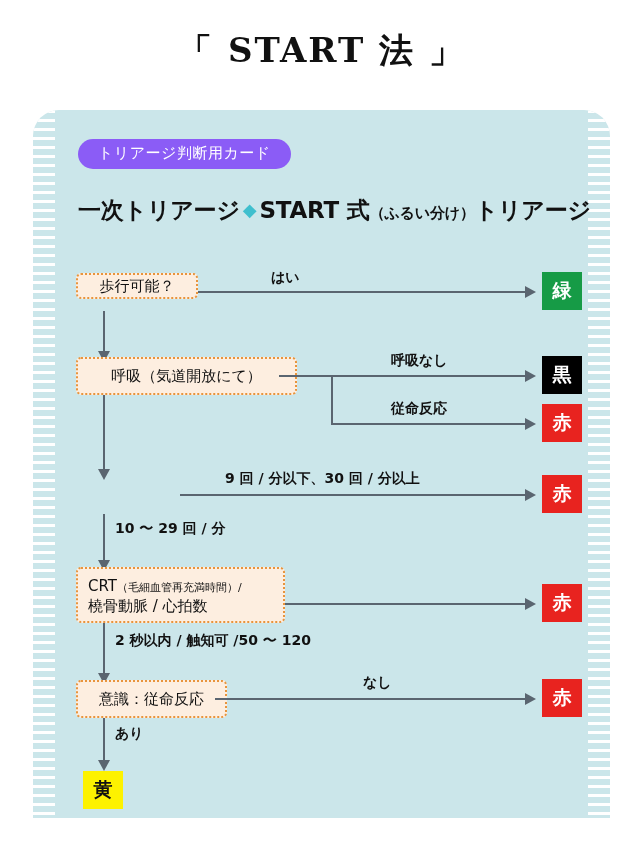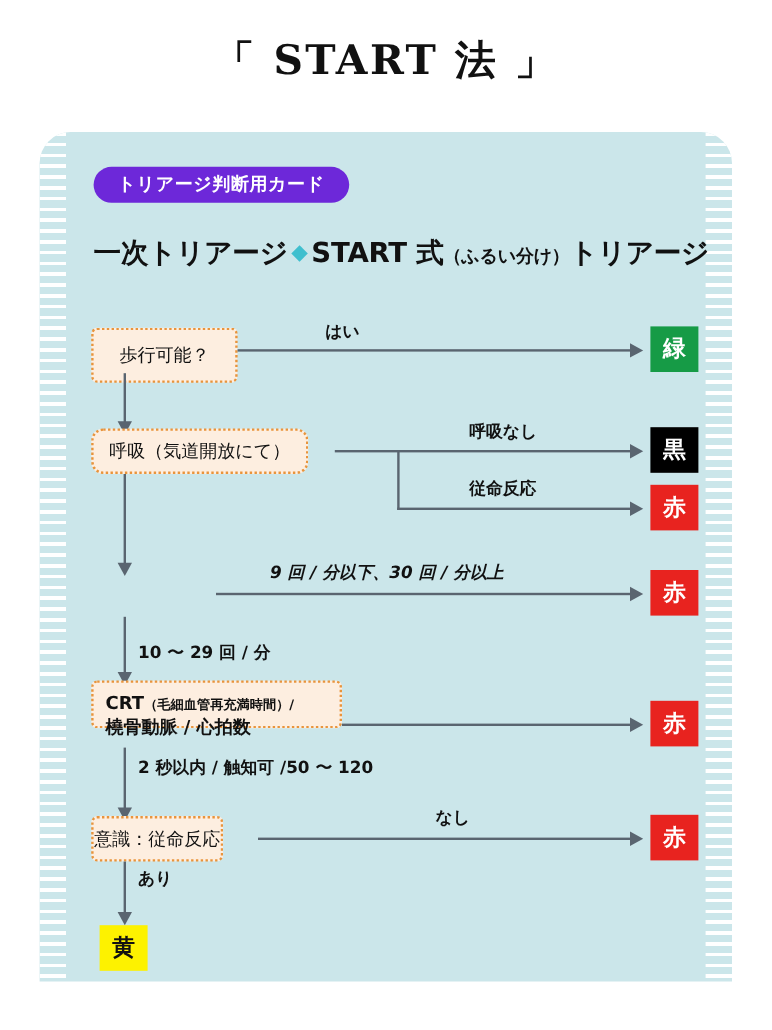--- a/index.html
+++ b/index.html
@@ -57,25 +57,25 @@
   }
   .edge-stripes.left  { left: 0; }
   .edge-stripes.right { right: 0; }
 
   
   #badge {
     position: absolute;
     left: 45px;
     top: 29px;
     padding: 5px 20px 6px 20px;
-    background: #6d28d9;
+    background: #8b5cf6;
     border-radius: 20px;
     color: #ffffff;
     font-size: 15px;
-    font-weight: 700;
+    font-weight: 400;
     letter-spacing: 0.5px;
     white-space: nowrap;
   }
 
   
   #heading {
     position: absolute;
     left: 45px;
     top: 85px;
     color: #111111;
@@ -189,74 +189,74 @@
   <div class="edge-stripes right"></div>
 
   <div id="badge">トリアージ判断用カード</div>
 
   <div id="heading">
     <span>一次トリアージ</span><span class="dia">◆</span><span>START 式</span><span class="small">（ふるい分け）</span><span>トリアージ</span>
   </div>
 
   <div id="flow">
 
-    <div class="qbox" style="left:43px; top:163px; width:122px; height:46px;">
+    <div class="qbox" style="left:43px; top:163px; width:122px; height:26px;">
       <span>歩行可能？</span>
     </div>
 
     <div class="line hline" style="left:165px; top:181px; width:327px;"></div>
     <div class="arrow-r" style="left:492px; top:176px;"></div>
     <div class="elabel" style="left:238px; top:157px;">はい</div>
     <div class="chip green" style="left:509px; top:162px; width:40px; height:38px;">緑</div>
 
     <div class="line vline" style="left:70px; top:201px; height:46px;"></div>
     <div class="arrow-d" style="left:65px; top:241px;"></div>
 
-    <div class="qbox" style="left:43px; top:247px; width:181px; height:38px;border-radius:10px;">
+    <div class="qbox" style="left:43px; top:247px; width:221px; height:38px;">
       <span>呼吸（気道開放にて）</span>
     </div>
 
     <div class="line hline" style="left:246px; top:265px; width:246px;"></div>
     <div class="arrow-r" style="left:492px; top:260px;"></div>
     <div class="elabel" style="left:358px; top:240px;">呼吸なし</div>
     <div class="chip black" style="left:509px; top:246px; width:40px; height:38px;">黒</div>
 
     <div class="line vline" style="left:298px; top:265px; height:50px;"></div>
     <div class="line hline" style="left:298px; top:313px; width:194px;"></div>
     <div class="arrow-r" style="left:492px; top:308px;"></div>
     <div class="elabel" style="left:358px; top:288px;">従命反応</div>
     <div class="chip red" style="left:509px; top:294px; width:40px; height:38px;">赤</div>
 
     <div class="line vline" style="left:70px; top:285px; height:80px;"></div>
     <div class="arrow-d" style="left:65px; top:359px;"></div>
 
     <div class="line hline" style="left:147px; top:384px; width:345px;"></div>
     <div class="arrow-r" style="left:492px; top:379px;"></div>
-    <div class="elabel" style="left:192px; top:358px;font-style:italic;">9 回 / 分以下、30 回 / 分以上</div>
+    <div class="elabel" style="left:192px; top:358px;">9 回 / 分以下、30 回 / 分以上</div>
     <div class="chip red" style="left:509px; top:365px; width:40px; height:38px;">赤</div>
 
     <div class="line vline" style="left:70px; top:404px; height:52px;"></div>
     <div class="arrow-d" style="left:65px; top:450px;"></div>
-    <div class="elabel" style="left:82px; top:408px;margin-top:16px;">10 〜 29 回 / 分</div>
-
-    <div class="qbox two-line" style="left:43px; top:457px; width:209px; height:40px;font-weight:bold;">
+    <div class="elabel" style="left:82px; top:408px;">10 〜 29 回 / 分</div>
+
+    <div class="qbox two-line" style="left:43px; top:457px; width:209px; height:56px;">
       <div>
         <span>CRT</span><span class="tiny">（毛細血管再充満時間）/</span>
       </div>
       <div>橈骨動脈 / 心拍数</div>
     </div>
     <div class="line hline" style="left:252px; top:493px; width:240px;"></div>
     <div class="arrow-r" style="left:492px; top:488px;"></div>
     <div class="chip red" style="left:509px; top:474px; width:40px; height:38px;">赤</div>
 
     <div class="line vline" style="left:70px; top:513px; height:56px;"></div>
     <div class="arrow-d" style="left:65px; top:563px;"></div>
     <div class="elabel" style="left:82px; top:520px;">2 秒以内 / 触知可 /50 〜 120</div>
 
-    <div class="qbox" style="left:43px; top:570px; width:110px; height:38px;">
+    <div class="qbox" style="left:43px; top:570px; width:151px; height:38px;">
       <span>意識：従命反応</span>
     </div>
     <div class="line hline" style="left:182px; top:588px; width:310px;"></div>
     <div class="arrow-r" style="left:492px; top:583px;"></div>
     <div class="elabel" style="left:330px; top:562px;">なし</div>
     <div class="chip red" style="left:509px; top:569px; width:40px; height:38px;">赤</div>
 
     <div class="line vline" style="left:70px; top:608px; height:48px;"></div>
     <div class="arrow-d" style="left:65px; top:650px;"></div>
     <div class="elabel" style="left:82px; top:613px;">あり</div>

